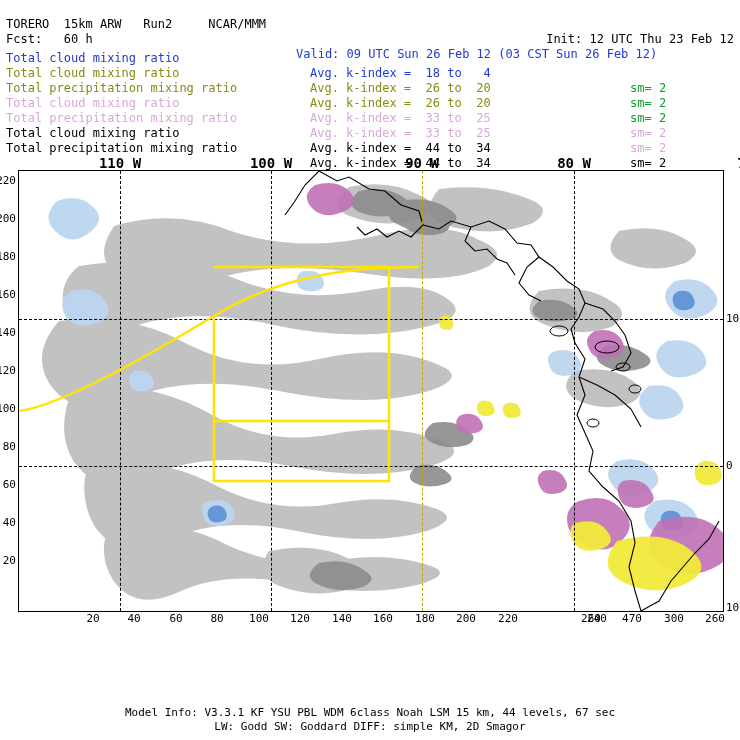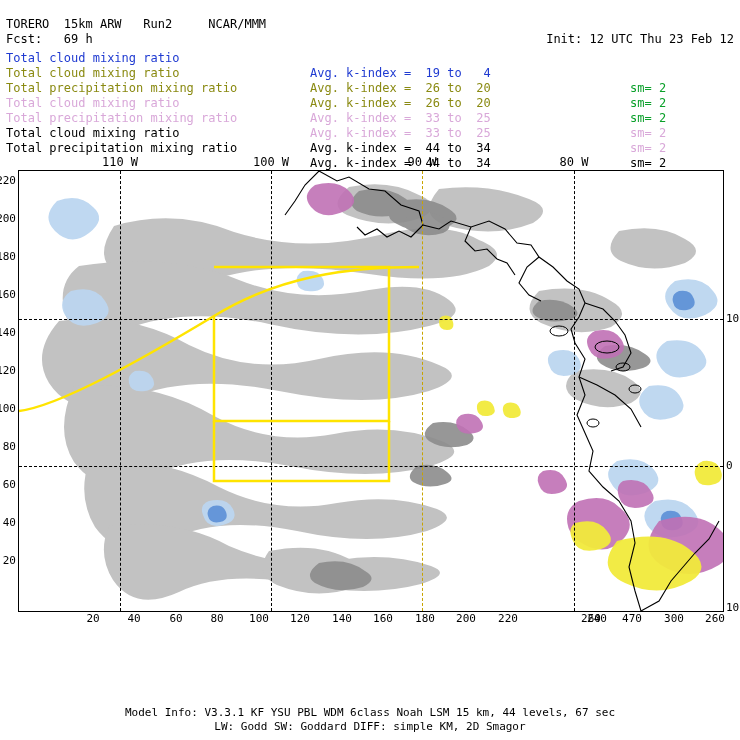--- a/index.html
+++ b/index.html
@@ -19,21 +19,21 @@
   .c-olive{color:#8a8a12;}
   .c-pink{color:#d9a8d9;}
   .c-green{color:#0aa02a;}
   .c-black{color:#000;}
 
   
   .plot{position:absolute;left:18px;top:170px;width:704px;height:440px;border:1px solid #000;background:#ffffff;overflow:hidden;}
   .plot-inner{position:absolute;inset:0;}
 
   
-  .lon-top{position:absolute;top:155px;left:18px;width:704px;height:14px;font-size:12px;}
+  .lon-top{position:absolute;top:155px;left:18px;width:704px;height:14px;font-size:14px;font-weight:bold;}
   .lon-top span{position:absolute;transform:translateX(-50%);white-space:nowrap;}
 
   
   .ax-left{position:absolute;left:0px;top:170px;width:18px;height:440px;font-size:11px;}
   .ax-left span{position:absolute;right:2px;transform:translateY(-50%);white-space:nowrap;}
 
   
   .ax-right{position:absolute;left:724px;top:170px;width:90px;height:440px;font-size:11px;}
   .ax-right span{position:absolute;left:2px;transform:translateY(-50%);white-space:nowrap;}
 
@@ -58,26 +58,27 @@
 <body>
 
 <div class="page">
 
   <div class="header">
     <div class="hrow" style="top:2px;">
       <span class="hcol-a c-black">TORERO  15km ARW   Run2     NCAR/MMM</span>
       <span class="hcol-r c-black">Init: 12 UTC Thu 23 Feb 12</span>
     </div>
     <div class="hrow" style="top:17px;">
-      <span class="hcol-a c-black">Fcst:   69 h</span>
+      <span class="hcol-a c-black">Fcst:   60 h</span>
+      <span class="hcol-v c-blue">Valid: 09 UTC Sun 26 Feb 12 (03 CST Sun 26 Feb 12)</span>
     </div>
 
     <div class="hrow" style="top:36px;">
       <span class="hcol-a c-blue">Total cloud mixing ratio</span>
-      <span class="hcol-b c-blue">Avg. k-index =  19 to   4</span>
+      <span class="hcol-b c-blue">Avg. k-index =  18 to   4</span>
       <span class="hcol-c c-green">sm= 2</span>
     </div>
     <div class="hrow" style="top:51px;">
       <span class="hcol-a c-olive">Total cloud mixing ratio</span>
       <span class="hcol-b c-olive">Avg. k-index =  26 to  20</span>
       <span class="hcol-c c-green">sm= 2</span>
     </div>
     <div class="hrow" style="top:66px;">
       <span class="hcol-a c-olive">Total precipitation mixing ratio</span>
       <span class="hcol-b c-olive">Avg. k-index =  26 to  20</span>

